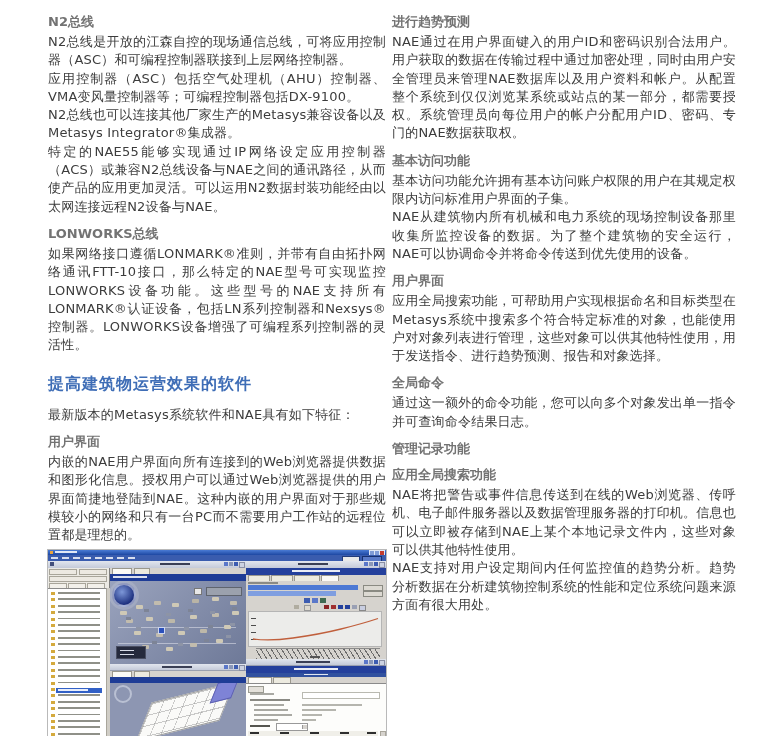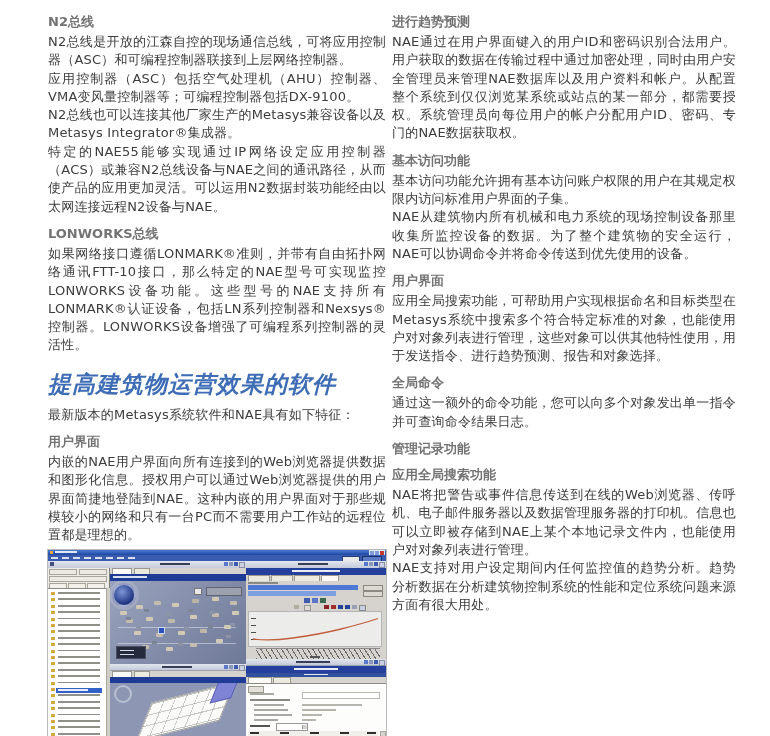--- a/index.html
+++ b/index.html
@@ -5,21 +5,21 @@
   html,body{margin:0;padding:0;}
   body{width:770px;height:736px;background:#ffffff;overflow:hidden;
        font-family:"DejaVu Sans",sans-serif;color:#3c3c3c;position:relative;}
   .col{position:absolute;top:8px;}
   .col-left{left:48px;width:338px;}
   .col-right{left:392px;width:344px;}
   h3.sec{font-size:13px;line-height:16px;font-weight:bold;color:#737373;margin:10px 0 3px 0;}
   h3.first{margin-top:6px;}
   p.body{font-size:13px;line-height:18.3px;text-align:justify;margin:0;letter-spacing:.2px;}
   p.gap{margin-bottom:6px;}
-  h2.blue{font-size:23px;line-height:24px;font-weight:bold;color:#3e6db6;margin:17px 0 10px 0;letter-spacing:1px;font-style:italic;}
+  h2.blue{font-size:16px;line-height:24px;font-weight:bold;color:#3e6db6;margin:17px 0 10px 0;letter-spacing:1px;}
 
   
   .figure{margin-top:5px;}
   .shot{position:relative;width:338px;height:200px;background:#d6d3ce;box-shadow:0 0 0 1px #b9b9b9;}
   .shot div,.shot i,.shot span{position:absolute;display:block;}
   .s-tb{left:0;top:0;width:338px;height:5px;background:linear-gradient(#4a7bd4,#1d47a2);}
   .tb-ic{left:2px;top:1px;width:3px;height:3px;background:#e8a33d;}
   .tb-tx{left:7px;top:1.5px;width:22px;height:2px;background:rgba(255,255,255,.85);}
   .wb{top:.5px;width:4px;height:4px;background:#7f9bd6;border:.5px solid #dfe6f5;}
   .wb1{right:11px;} .wb2{right:6px;} .wb-close{right:1px;background:#c23b2e;}
@@ -384,16 +384,16 @@
 
   <h3 class="sec">用户界面</h3>
   <p class="body">应用全局搜索功能，可帮助用户实现根据命名和目标类型在Metasys系统中搜索多个符合特定标准的对象，也能使用户对对象列表进行管理，这些对象可以供其他特性使用，用于发送指令、进行趋势预测、报告和对象选择。</p>
 
   <h3 class="sec">全局命令</h3>
   <p class="body">通过这一额外的命令功能，您可以向多个对象发出单一指令并可查询命令结果日志。</p>
 
   <h3 class="sec">管理记录功能</h3>
 
   <h3 class="sec">应用全局搜索功能</h3>
-  <p class="body">NAE将把警告或事件信息传送到在线的Web浏览器、传呼机、电子邮件服务器以及数据管理服务器的打印机。信息也可以立即被存储到NAE上某个本地记录文件内，也能使用户对对象列表进行管理。</p>
+  <p class="body">NAE将把警告或事件信息传送到在线的Web浏览器、传呼机、电子邮件服务器以及数据管理服务器的打印机。信息也可以立即被存储到NAE上某个本地记录文件内，这些对象可以供其他特性使用。</p>
 
   <p class="body">NAE支持对用户设定期间内任何监控值的趋势分析。趋势分析数据在分析建筑物控制系统的性能和定位系统问题来源方面有很大用处。</p>
 </div>
 
 </body></html>

